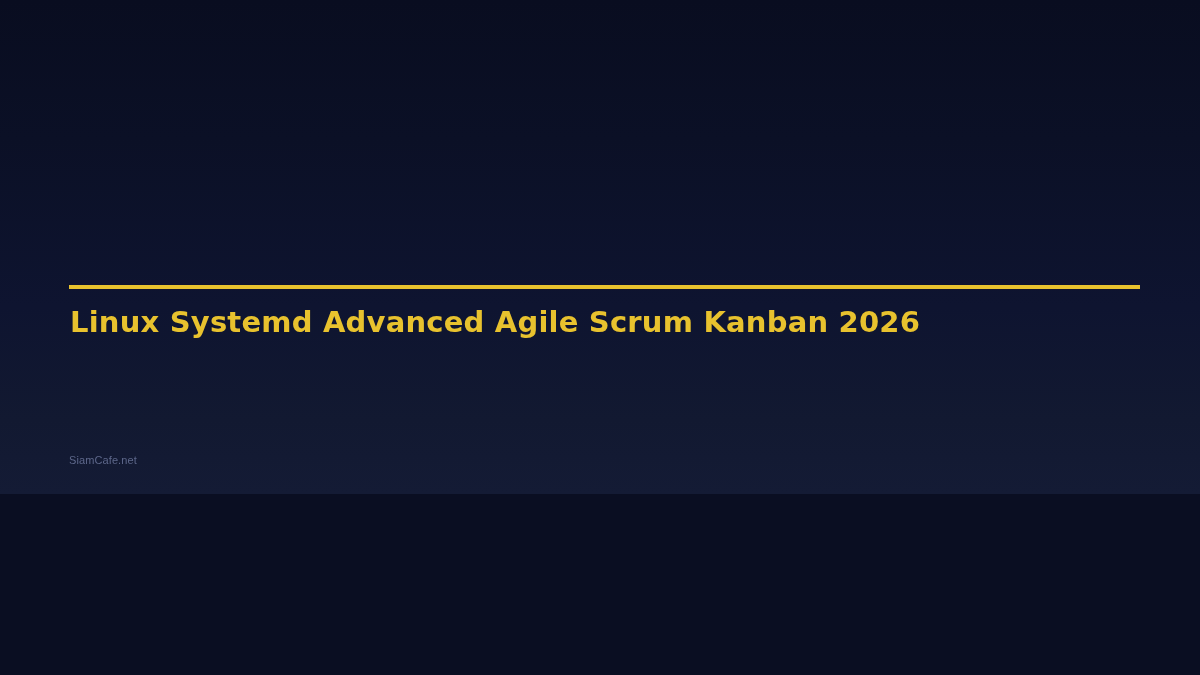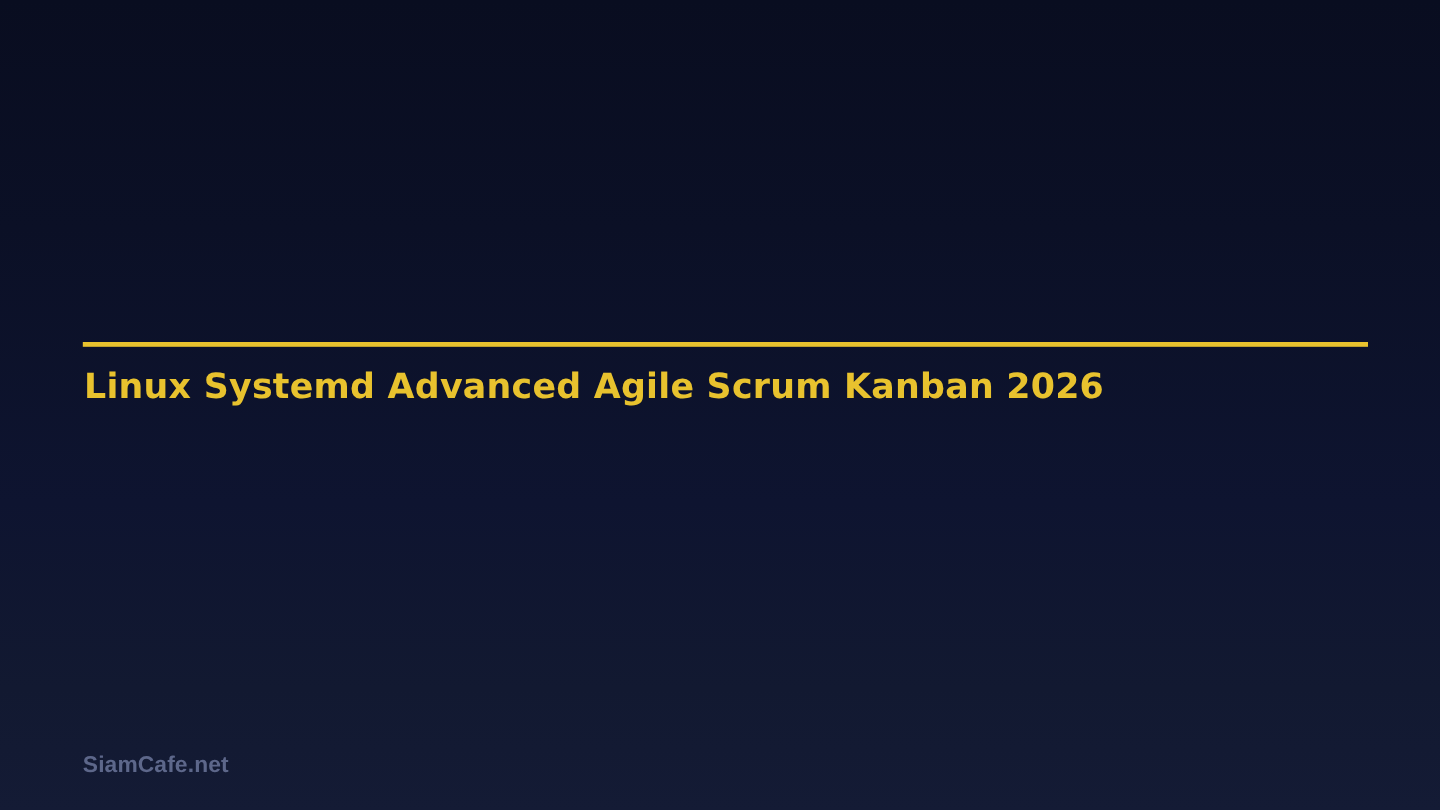--- a/index.html
+++ b/index.html
@@ -11,21 +11,21 @@
     width: 1200px;
     height: 675px;
     overflow: hidden;
     font-family: "Liberation Sans", sans-serif;
     background: #0a0e22;
   }
 
   #slide {
     position: relative;
     width: 1200px;
-    height: 675px;
+    height: 494px;
     box-sizing: border-box;
     background: linear-gradient(180deg,
                 #090d20 0%,
                 #0b1026 28%,
                 #0e1430 62%,
                 #121931 85%,
                 #141b35 100%);
     overflow: hidden;
   }
 
@@ -61,22 +61,22 @@
 
   
   #footer {
     position: absolute;
     left: 69px;
     bottom: 26px;
   }
 
   #footer-brand {
     font-family: "Liberation Sans", sans-serif;
-    font-size: 19px;
-    font-weight: bold;
+    font-size: 11px;
+    font-weight: normal;
     letter-spacing: 0.1px;
     color: #5d678a;
   }
 </style>
 </head>
 <body>
 
 <div id="slide">
 
   <div id="title-block">

